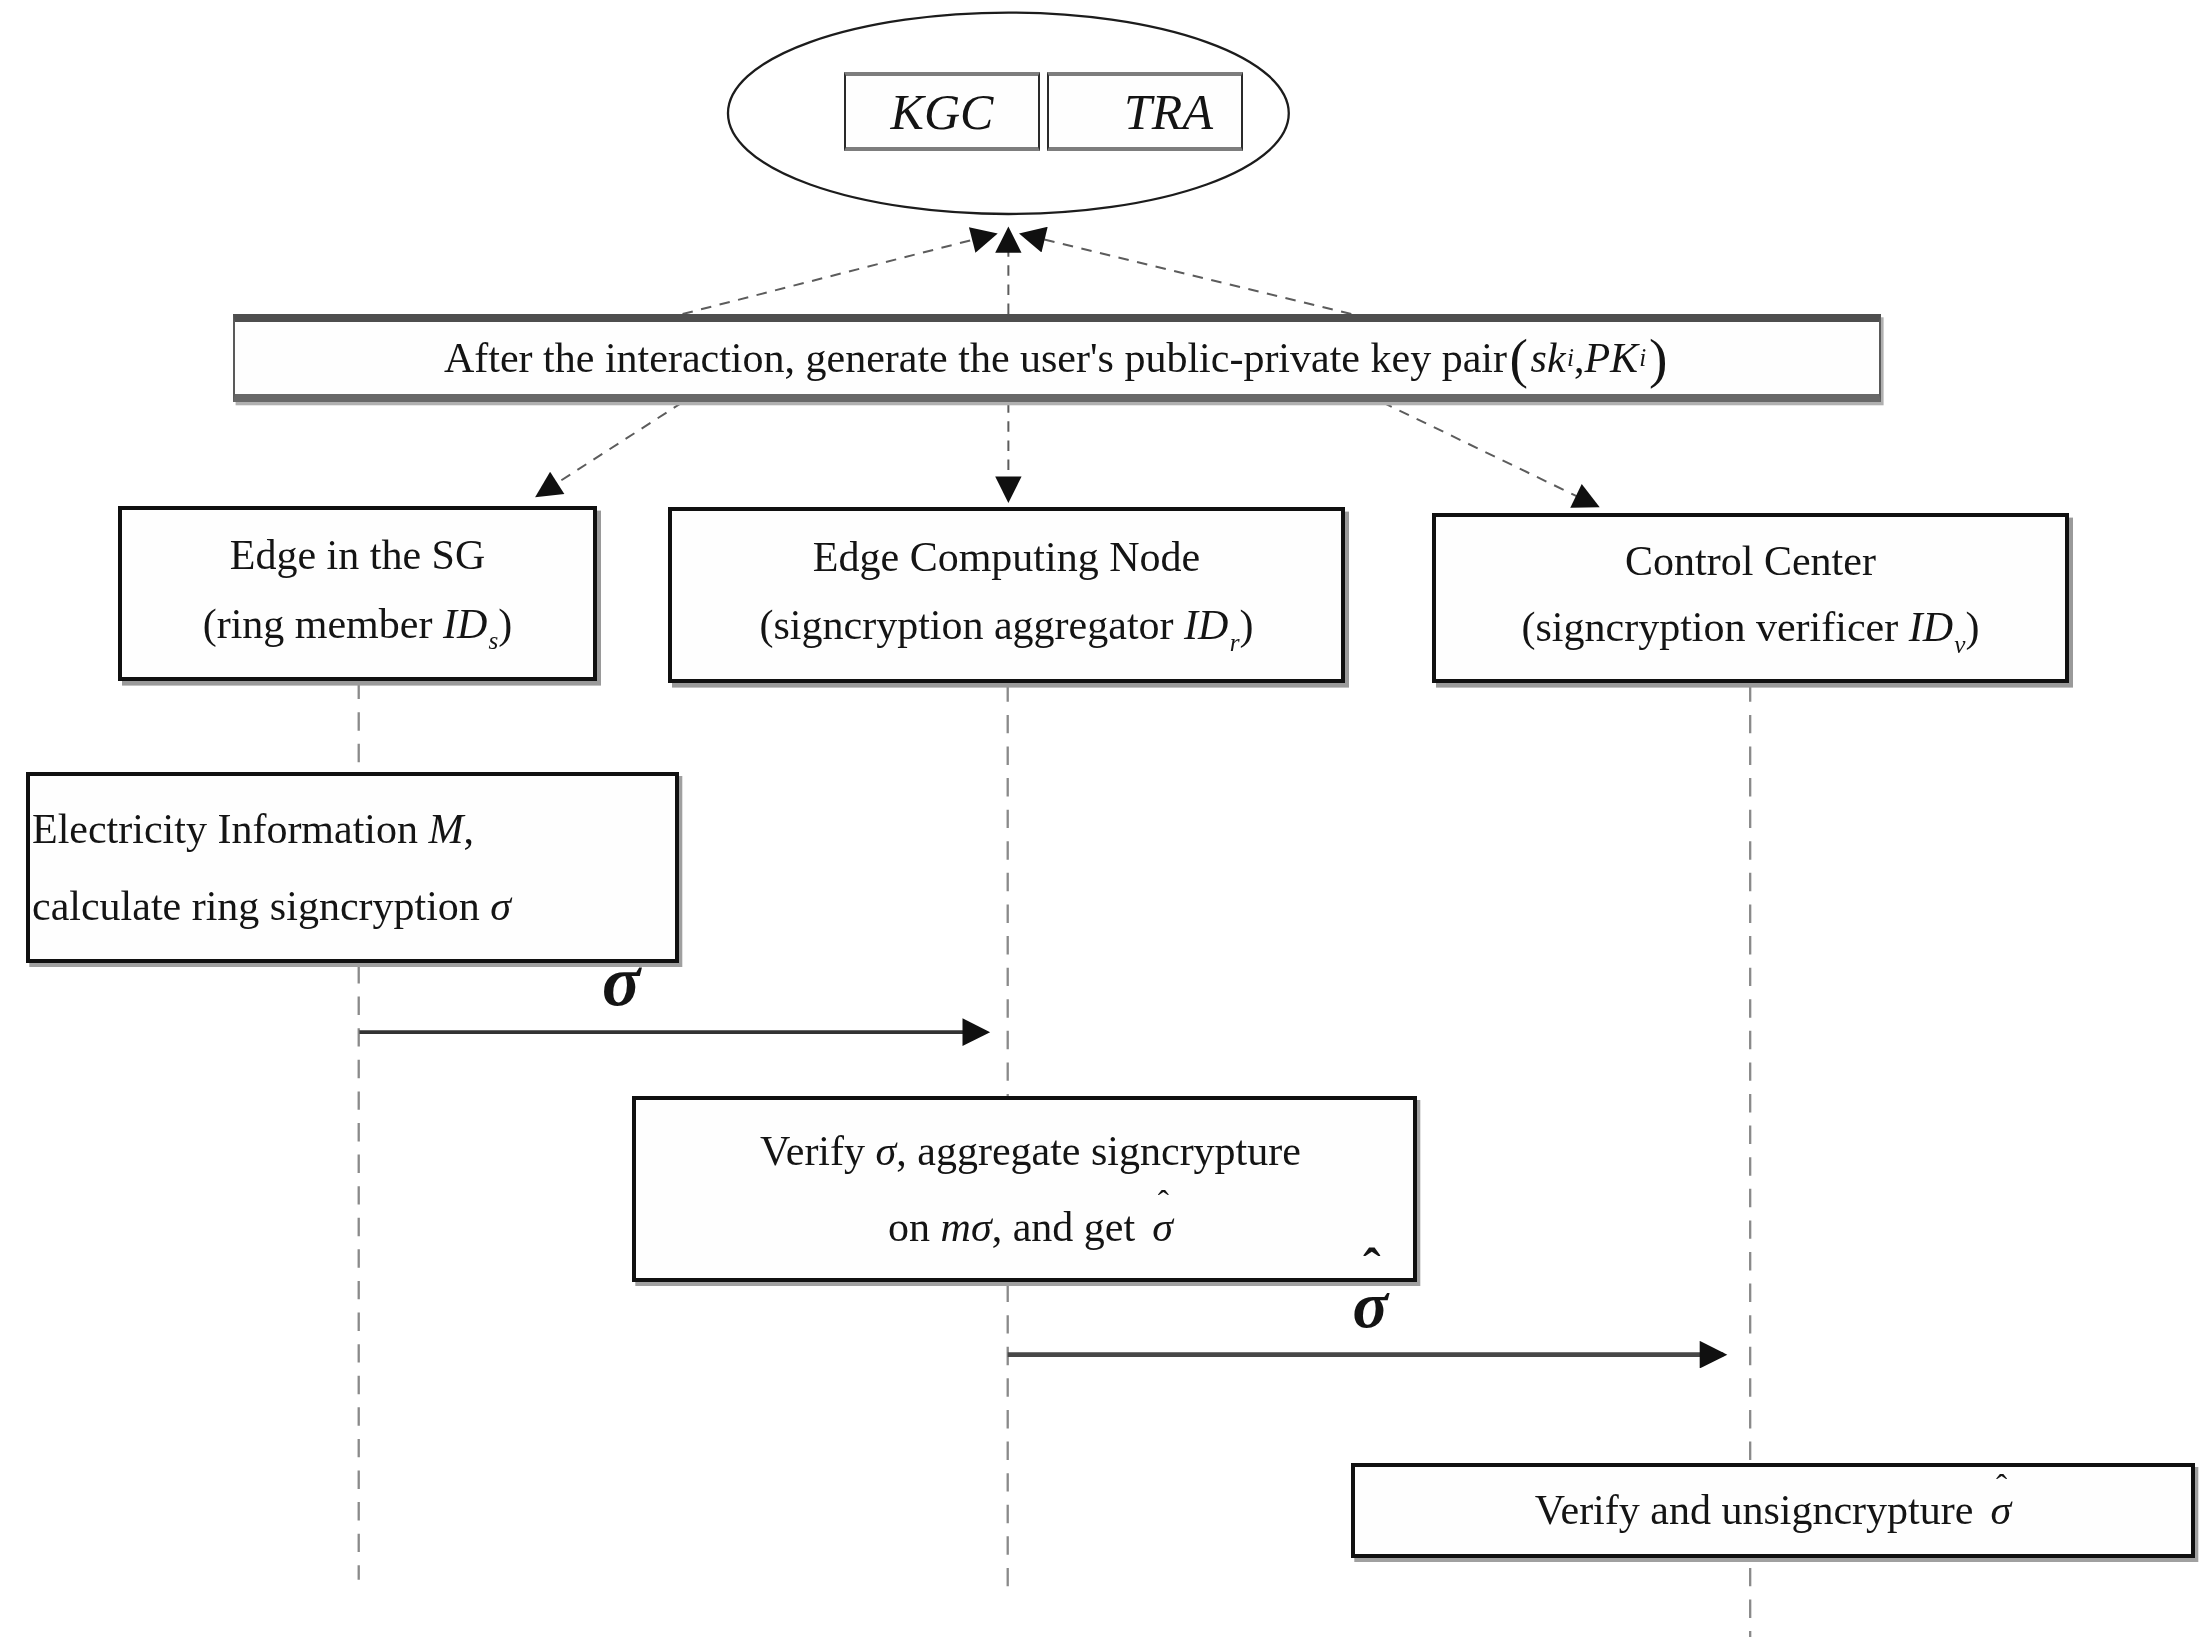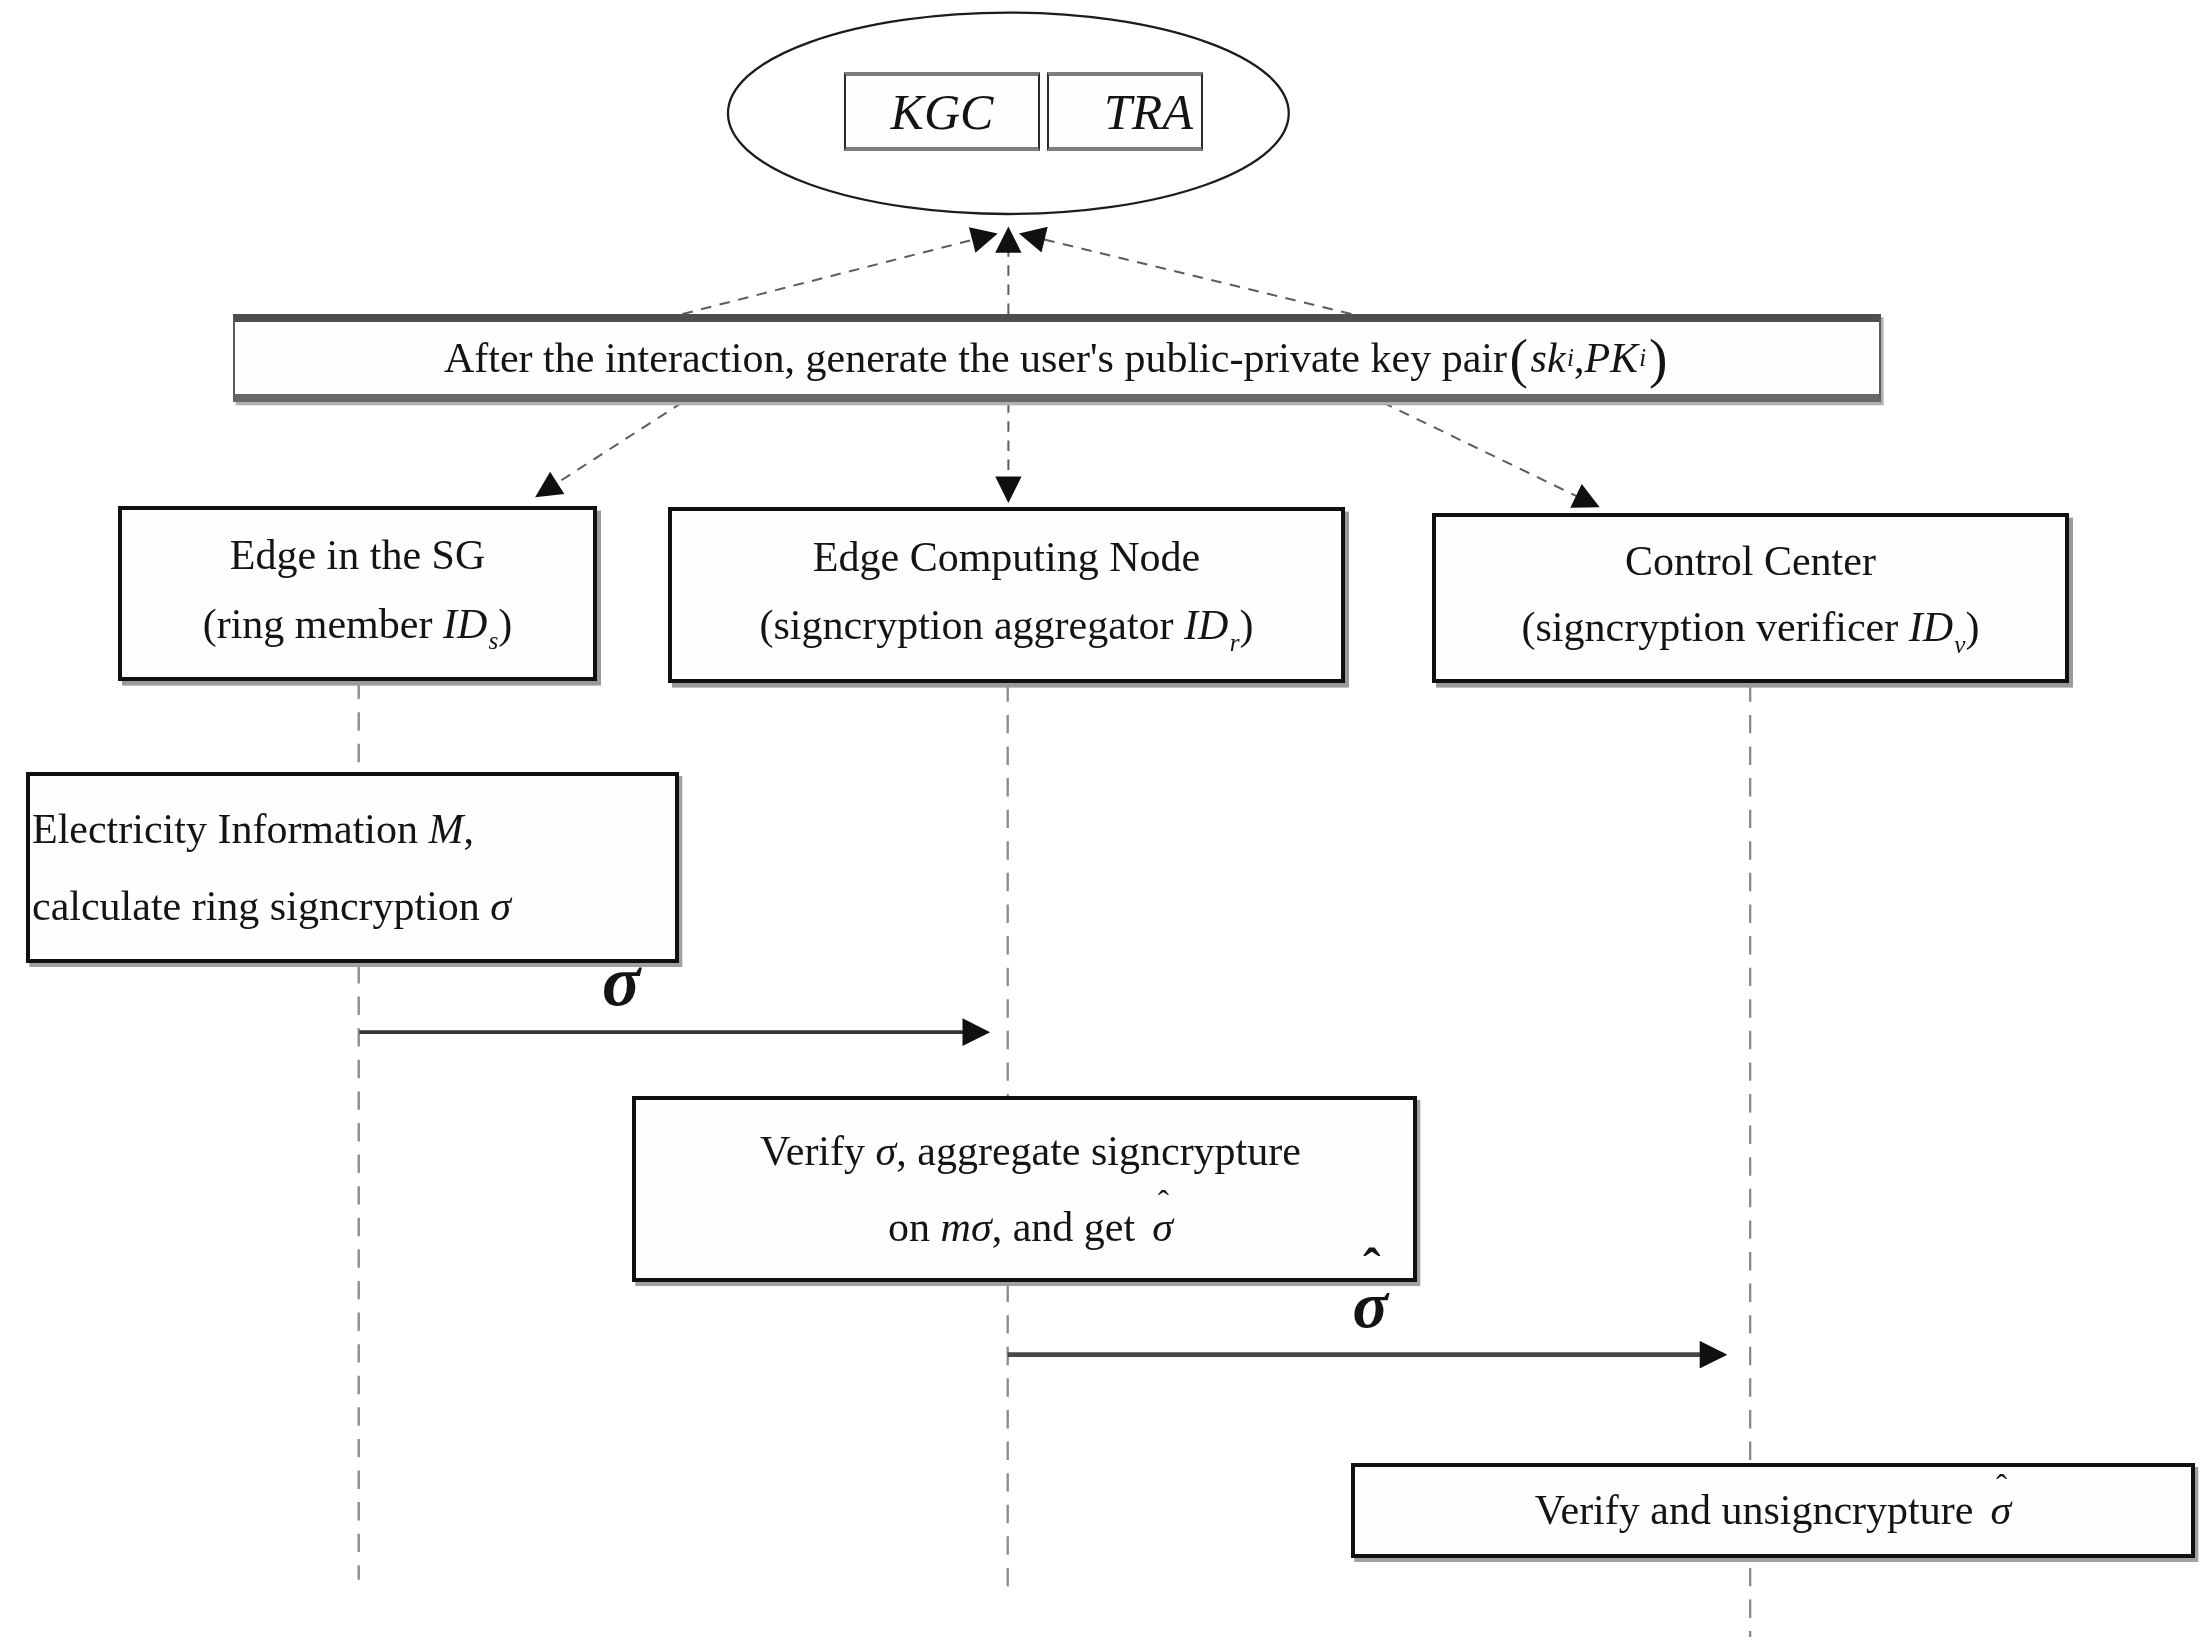--- a/index.html
+++ b/index.html
@@ -56,21 +56,21 @@
 
     <line x1="546" y1="1568" x2="1498" y2="1568" stroke="#333333" stroke-width="6" marker-end="url(#ah-dark)"></line>
     <line x1="1531" y1="2058" x2="2618" y2="2058" stroke="#474747" stroke-width="7" marker-end="url(#ah-dark)"></line>
 
     <ellipse cx="1532" cy="172" rx="426" ry="153" fill="#ffffff" stroke="#1c1c1c" stroke-width="3.5"></ellipse>
   </svg>
 
   <div class="box mini-box" style="left:820px;top:72px;width:196px;height:79px;margin-left:24px;">
     <span>KGC</span>
   </div>
-  <div class="box mini-box" style="left:1047px;top:72px;width:156px;height:79px;padding-left:47px;">
+  <div class="box mini-box" style="left:1047px;top:72px;width:196px;height:79px;padding-left:47px;">
     <span>TRA</span>
   </div>
 
   <div class="box note-box" style="left:189px;top:314px;width:1648px;height:88px;">
     <span>After the interaction, generate the user's public-private key pair </span>
       <span class="bigparen">(</span>
       <span class="mvar">sk</span>
       <span class="msub">i</span>
       <span>,</span>
       <span class="mvar">PK</span>

